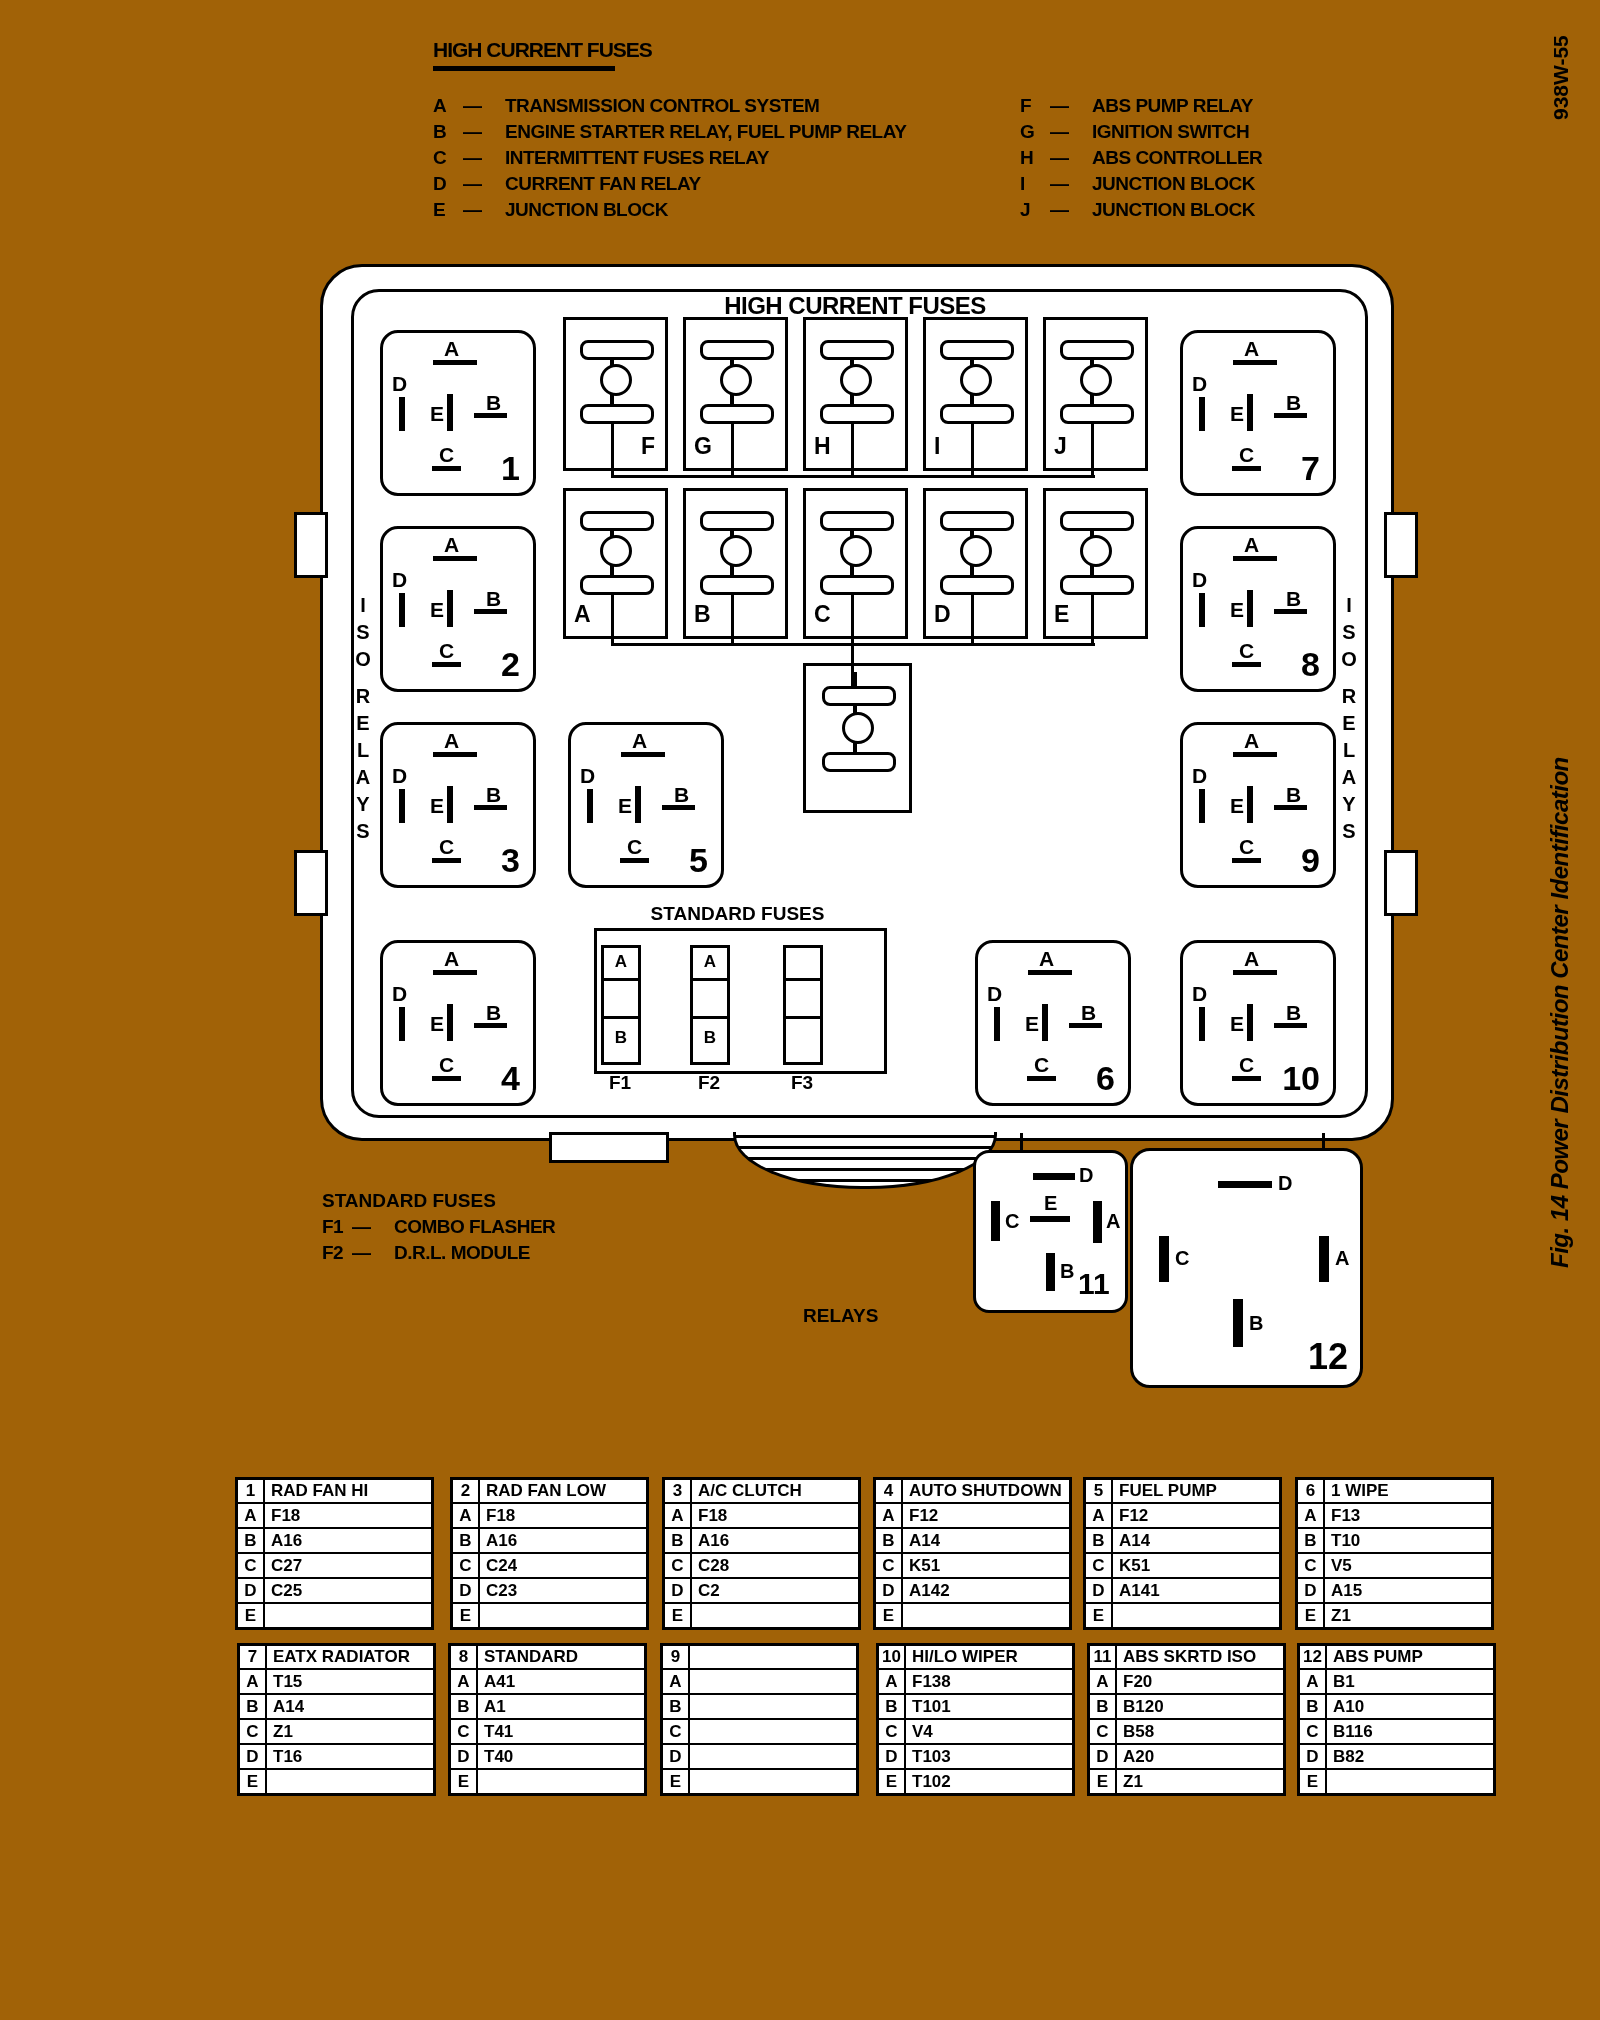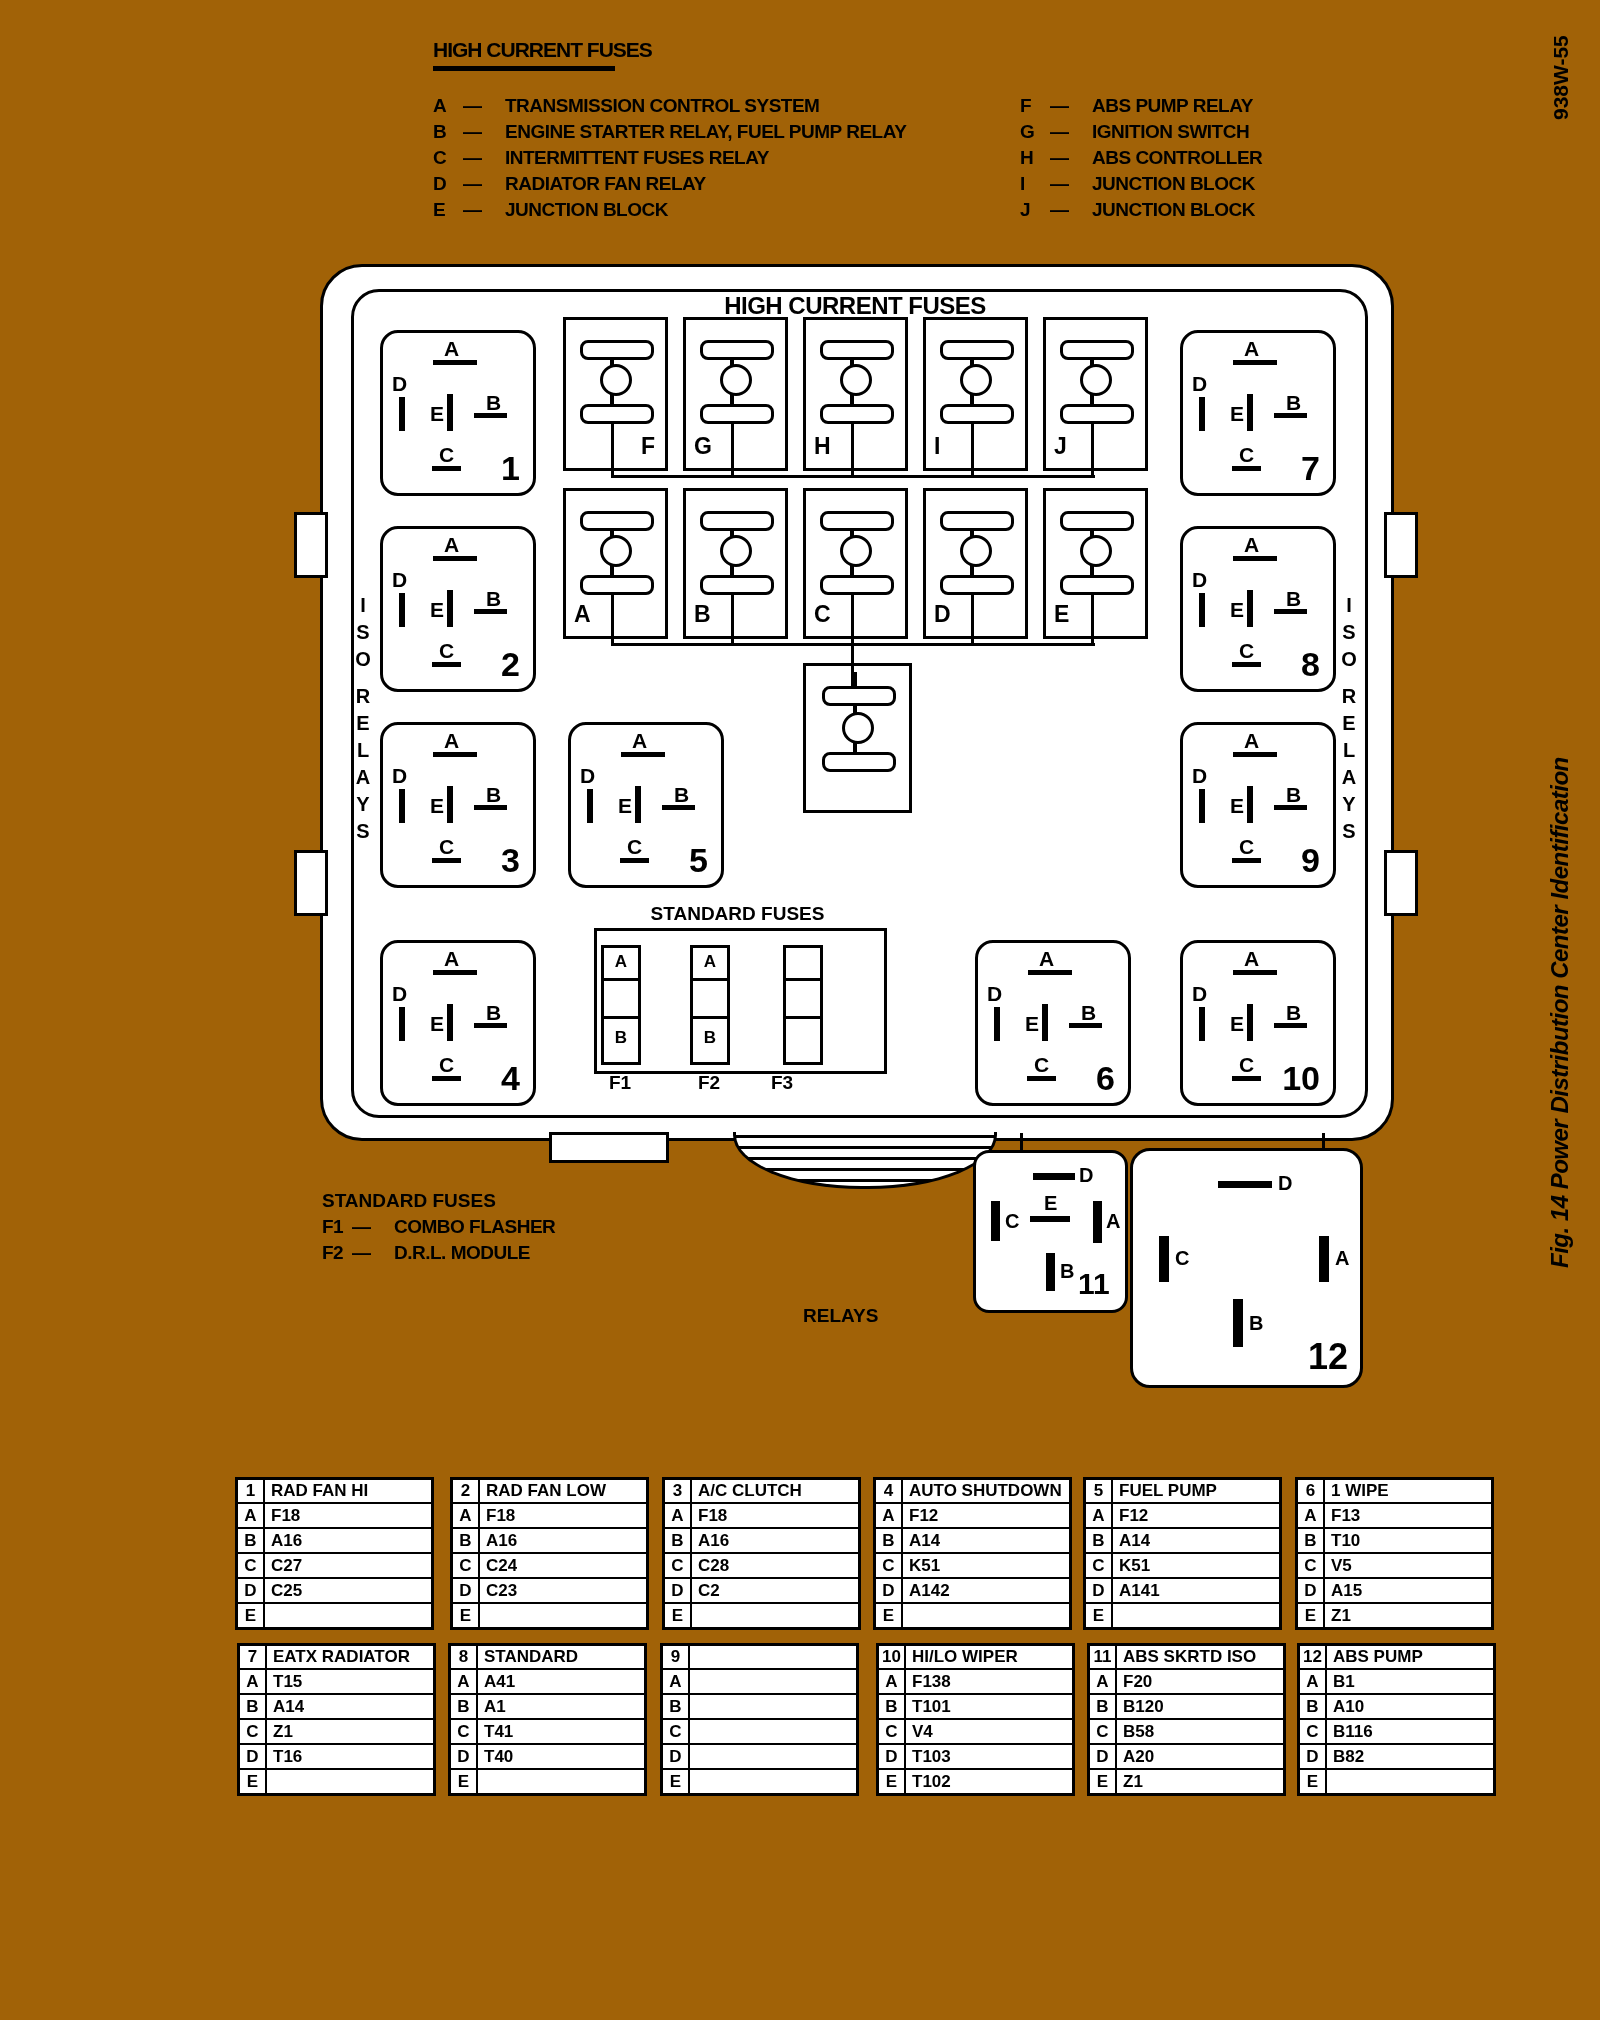--- a/index.html
+++ b/index.html
@@ -69,21 +69,21 @@
     <span class="leg-desc">ENGINE STARTER RELAY, FUEL PUMP RELAY</span>
   </div>
       <div class="leg-row">
     <span class="leg-key">C</span>
     <span class="leg-sep">—</span>
     <span class="leg-desc">INTERMITTENT FUSES RELAY</span>
   </div>
       <div class="leg-row">
     <span class="leg-key">D</span>
     <span class="leg-sep">—</span>
-    <span class="leg-desc">RADIATOR FAN RELAY</span>
+    <span class="leg-desc">CURRENT FAN RELAY</span>
   </div>
       <div class="leg-row">
     <span class="leg-key">E</span>
     <span class="leg-sep">—</span>
     <span class="leg-desc">JUNCTION BLOCK</span>
   </div>
     </div>
   <div class="leg-col" id="legend-right" style="left:1020px;top:95px;">
       <div class="leg-row">
     <span class="leg-key">F</span>
@@ -390,21 +390,21 @@
         <div class="sf-div" style="top: 68px;"></div>
         <div class="sf-cell" style="top: 80px;">B</div>
       </div>
       <div class="sf-label" style="left: 687px; top: 1072px;">F2</div>
       <div class="sf-slot" style="left: 783px; top: 945px;">
         <div class="sf-cell" style="top: 4px;"></div>
         <div class="sf-div" style="top: 30px;"></div>
         <div class="sf-div" style="top: 68px;"></div>
         <div class="sf-cell" style="top: 80px;"></div>
       </div>
-      <div class="sf-label" style="left: 760px; top: 1072px;">F3</div>
+      <div class="sf-label" style="left: 780px; top: 1072px;">F3</div>
     </div>
 
   <div class="tabpad" style="left:294px;top:512px;width:28px;height:60px;"></div>
   <div class="tabpad" style="left:294px;top:850px;width:28px;height:60px;"></div>
   <div class="tabpad" style="left:1384px;top:512px;width:28px;height:60px;"></div>
   <div class="tabpad" style="left:1384px;top:850px;width:28px;height:60px;"></div>
 
   <div class="tabpad" style="left:549px;top:1132px;width:114px;height:25px;"></div>
   <div id="bulge"></div>
 

